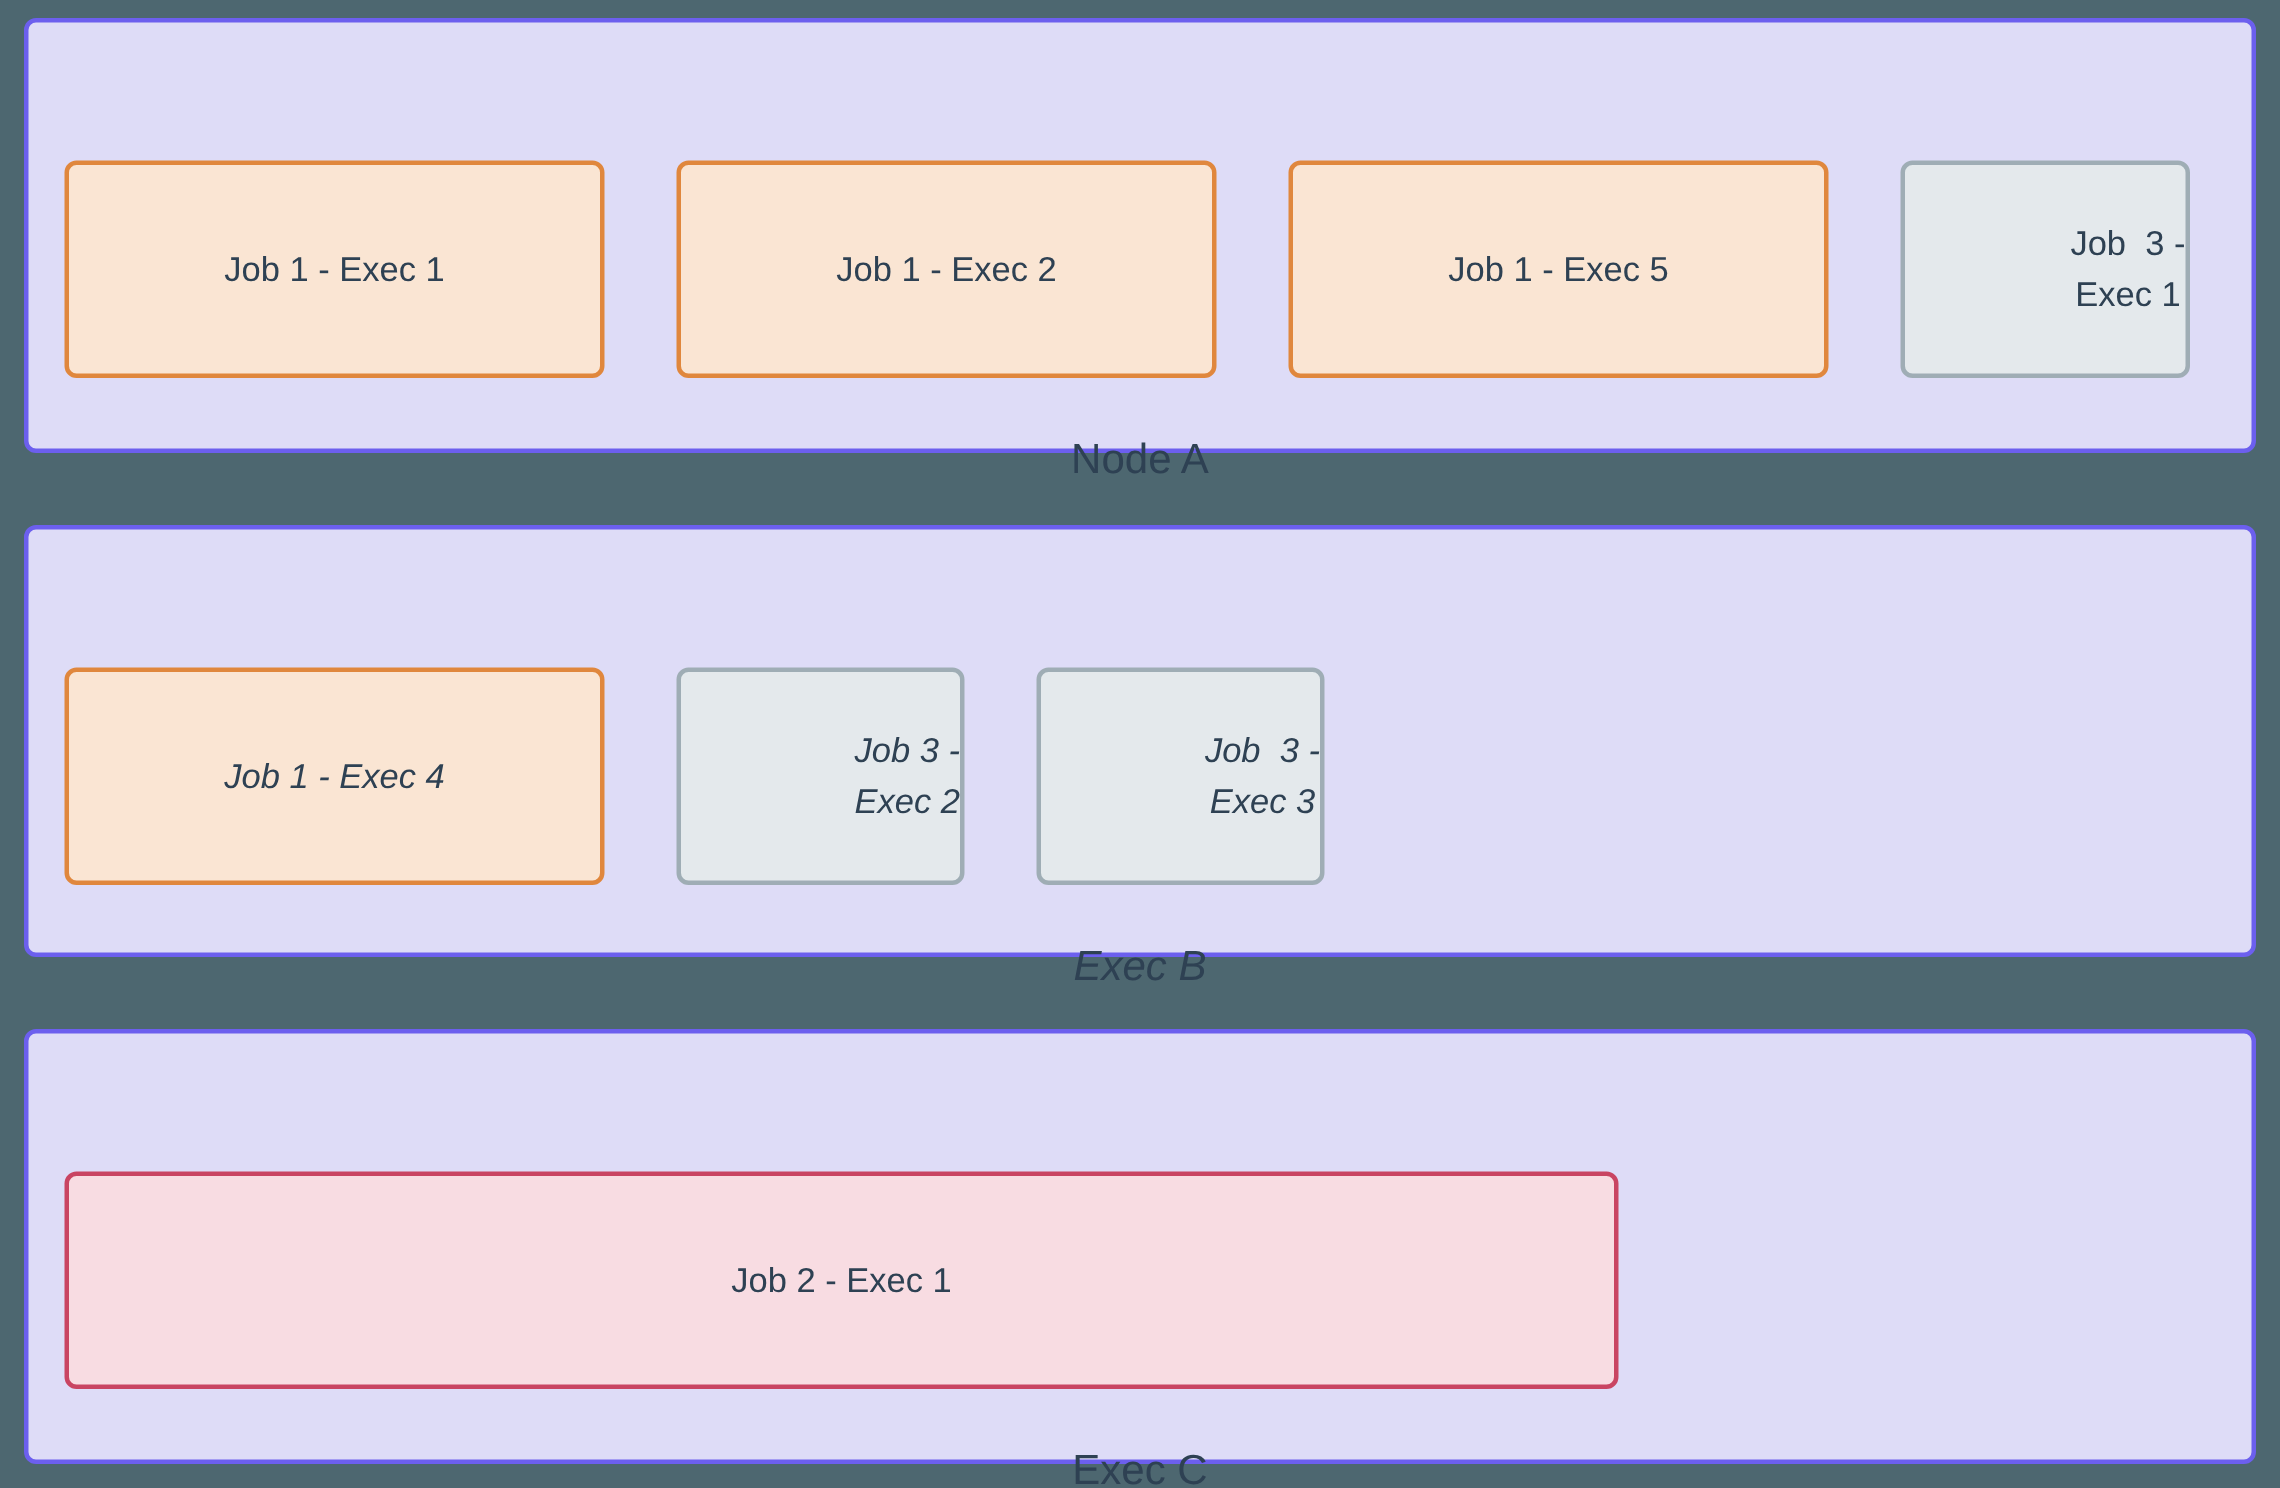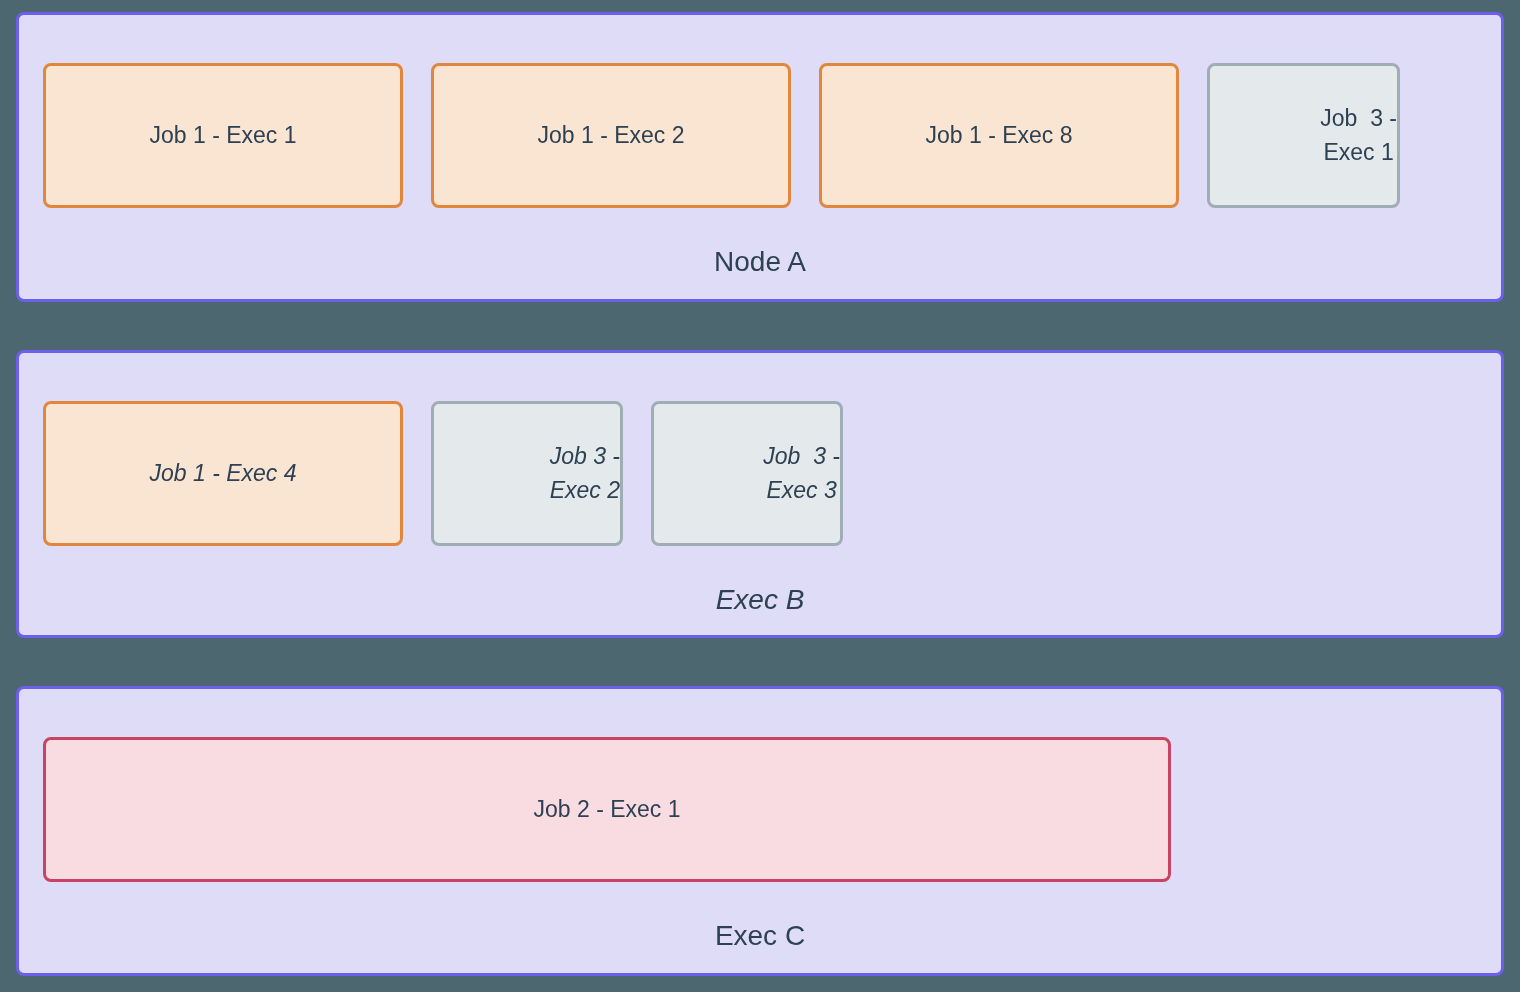--- a/index.html
+++ b/index.html
@@ -34,43 +34,44 @@
     width: 1488px;
     height: 290px;
     background: var(--node-fill);
     border: 3px solid var(--node-border);
     border-radius: 8px;
     padding: 48px 24px 0 24px;
   }
   .node.node-b { height: 288px; font-style: italic; }
   .exec-row {
     display: flex;
-    gap: 28px;
+    gap: 48px;
     align-items: flex-start;
+    margin-top: 44px;
   }
   .exec {
     flex: none;
     height: 145px;
     border-radius: 8px;
     display: flex;
     align-items: center;
     justify-content: center;
     text-align: center;
     font-size: 23px;
     line-height: 1.45;
     color: var(--text);
     white-space: pre-wrap;
   }
   .exec.job-1 { background: var(--job1-fill); border: 3px solid var(--job1-border); }
   .exec.job-2 { background: var(--job2-fill); border: 3px solid var(--job2-border); }
   .exec.job-3 { background: var(--job3-fill); border: 3px solid var(--job3-border); justify-content: flex-end; }
   .w-360  { width: 360px; }
   .w-193  { width: 193px; }
   .w-192  { width: 192px; }
-  .w-1128 { width: 1128px; }
+  .w-1128 { width: 1036px; }
   .node-label {
     margin-top: 38px;
     text-align: center;
     font-size: 28px;
     color: var(--text);
   }
 </style>
 </head>
 <body>
 
@@ -78,21 +79,21 @@
 
   <section class="node node-a">
     <div class="exec-row">
       <div class="exec job-1 w-360">
         <span>Job 1 - Exec 1</span>
       </div>
       <div class="exec job-1 w-360">
         <span>Job 1 - Exec 2</span>
       </div>
       <div class="exec job-1 w-360">
-        <span>Job 1 - Exec 8</span>
+        <span>Job 1 - Exec 5</span>
       </div>
       <div class="exec job-3 w-193">
         <span>Job  3 -
 Exec 1</span>
       </div>
     </div>
     <div class="node-label">Node A</div>
   </section>
 
   <section class="node node-b">

